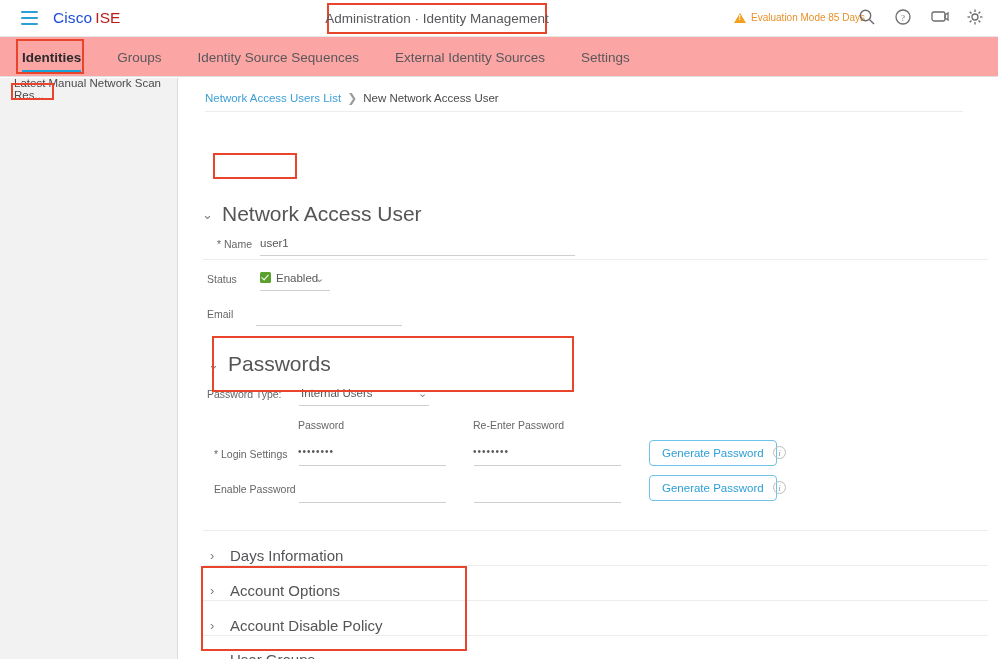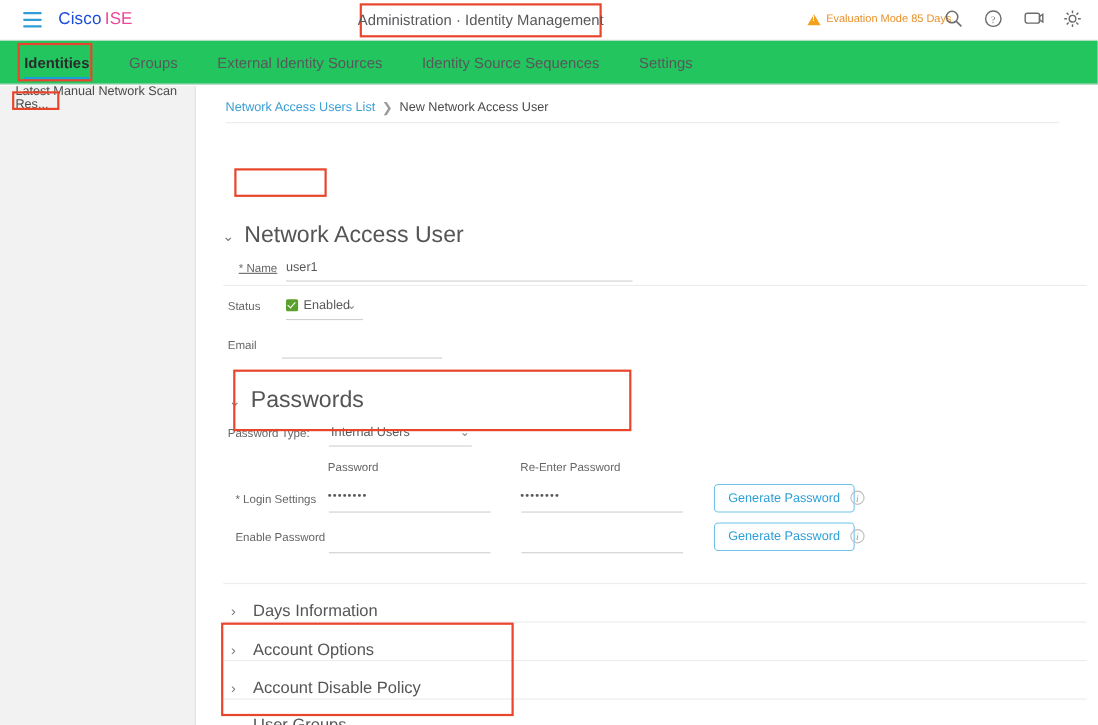--- a/index.html
+++ b/index.html
@@ -19,21 +19,21 @@
   }
   .hamburger {
     position:absolute; left:21px; top:11px; width:17px; height:14px;
     display:flex; flex-direction:column; justify-content:space-between;
     cursor:pointer;
   }
   .hamburger span { display:block; height:2px; background:#2e9fd6; border-radius:1px; }
 
   .brand { position:absolute; left:53px; top:9px; font-size:15.5px; letter-spacing:.1px; }
   .brand .cisco { color:#1d4ed8; font-weight:normal; }
-  .brand .ise { color:#ec4899; font-weight:normal; margin-left:3px; }
+  .brand .ise { color:#b91c1c; font-weight:normal; margin-left:3px; }
 
   .title-wrap {
     position:absolute; left:327px; top:3px; width:220px; height:31px;
     border:2px solid #e8452c; display:flex; align-items:center; justify-content:center;
   }
   .title-text { font-size:13.5px; color:#58585b; white-space:nowrap; }
 
   .eval { position:absolute; right:133px; top:12px; display:flex; align-items:center; gap:5px; }
   .warn-tri {
     width:0;height:0;border-left:6px solid transparent;border-right:6px solid transparent;
@@ -45,21 +45,21 @@
   }
   .eval-text { font-size:10px; color:#e8912a; white-space:nowrap; }
 
   .ticons { position:absolute; right:14px; top:8px; display:flex; align-items:center; gap:18px; }
   .ticon { width:18px; height:18px; cursor:pointer; color:#6c6c70; }
   .ticon svg { display:block; }
 
   
   .tabnav {
     position:absolute; left:0; top:37px; width:998px; height:40px;
-    background:#22c55e; border-bottom:1px solid #e0e0e0;text-decoration:underline;
+    background:#fca5a5; border-bottom:1px solid #e0e0e0;text-decoration:underline;
   }
   .tabs { position:absolute; left:22px; top:0; display:flex; align-items:center; height:40px; }
   .tab {
     font-size:13.5px; color:#58585b; padding:0 0; margin-right:36px;
     cursor:pointer; position:relative; height:40px; display:flex; align-items:center;
     white-space:nowrap;
   }
   .tab.active { color:#2b2b2b; font-weight:bold; }
   .tab.active::after{
     content:""; position:absolute; left:0; right:0; bottom:4px; height:3px; background:#17a2d8;
@@ -202,22 +202,22 @@
             </g>
           </svg>
       </div>
     </div>
   </div>
 
   <div class="tabnav">
     <div class="tabs">
       <div class="tab active">Identities</div>
       <div class="tab">Groups</div>
+      <div class="tab">Identity Source Sequences</div>
       <div class="tab">External Identity Sources</div>
-      <div class="tab">Identity Source Sequences</div>
       <div class="tab">Settings</div>
     </div>
     <div class="tab-hl"></div>
   </div>
 
   <div class="sidebar">
     <div class="side-sub">
       <span>Latest Manual Network Scan Res...</span>
     </div>
   </div>
@@ -230,21 +230,21 @@
       <span class="sep">❯</span>
       <span class="cur">New Network Access User</span>
     </div>
     <div class="crumb-rule"></div>
 
     <div class="sec-head" style="left:24px; top:124px;">
       <span class="chev">⌄</span>
       <span class="sec-title">Network Access User</span>
     </div>
 
-    <div class="flabel" style="left:39px; top:160px;text-decoration:underline;">* Name</div>
+    <div class="flabel" style="left:39px; top:160px;">* Name</div>
     <div class="fval" style="left:82px; top:159px;">user1</div>
     <div class="uline" style="left:82px; top:177px; width:315px;"></div>
 
     <div class="flabel" style="left:29px; top:195px;">Status</div>
     <div class="chk" style="left:82px; top:194px;"></div>
     <div class="fval" style="left:98px; top:194px;">Enabled</div>
     <div class="dd-arrow" style="left:137px; top:195px;">⌄</div>
     <div class="uline" style="left:82px; top:212px; width:70px;"></div>
 
     <div class="flabel" style="left:29px; top:230px;">Email</div>

